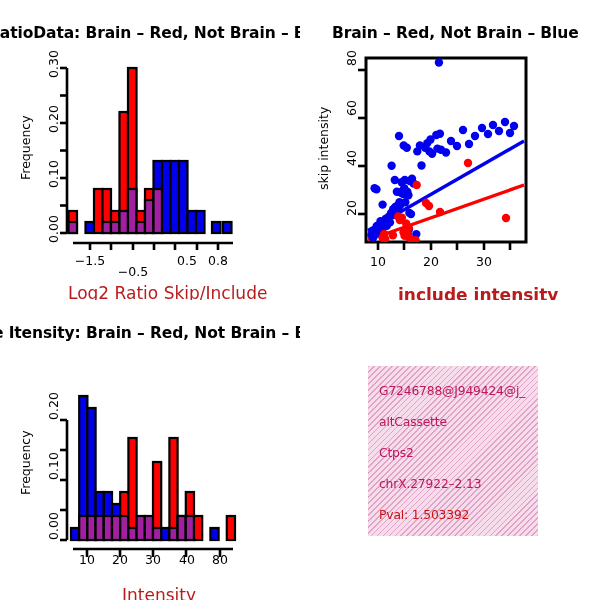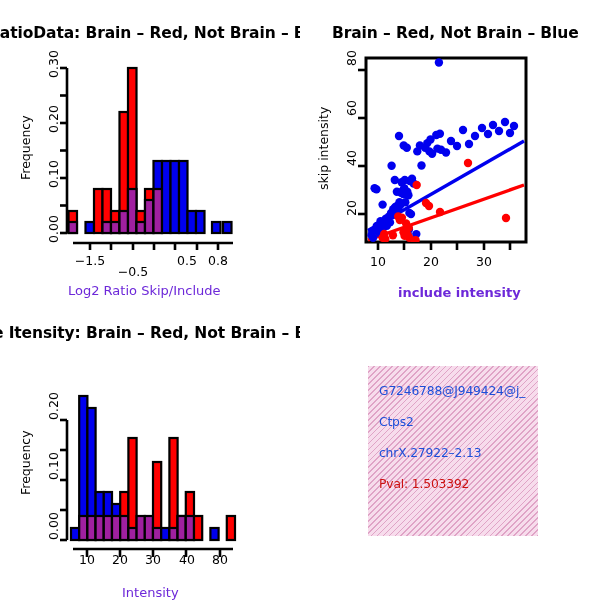--- a/index.html
+++ b/index.html
@@ -29,22 +29,22 @@
     top: 0;
     white-space: nowrap;
     font-weight: bold;
     font-size: 15.5px;
     color: #000;
     letter-spacing: -0.1px;
   }
   .axis-title {
     position: absolute;
     white-space: nowrap;
-    font-size: 13px;
-    color: #6d28d9;
+    font-size: 17px;
+    color: #b91c1c;
   }
   .ylab-rot {
     position: absolute;
     white-space: nowrap;
     font-size: 12.5px;
     color: #000;
     transform-origin: 0 0;
     transform: rotate(-90deg);
   }
   .tick-label {
@@ -78,21 +78,21 @@
         rgba(222,160,196,0.95) 1.2px,
         rgba(250,228,240,0) 1.2px,
         rgba(250,228,240,0) 4.2px);
   }
   .infobox .lines {
     position: absolute;
     left: 11px; top: 18px; right: 0;
   }
   .infobox .line {
     font-size: 12.3px;
-    color: #1d4ed8;
+    color: #be185d;
     white-space: nowrap;
     margin-bottom: 17px;
     letter-spacing: -0.15px;
   }
   .infobox .line.pval { color: #cc1111; margin-bottom: 0; }
 </style>
 </head>
 <body>
 
 <div class="page">
@@ -432,20 +432,21 @@
         <rect x="226.8" y="216" width="8.2" height="24" fill="#ff0000"></rect>
       </g>
     </svg>
   </div>
 
   <div class="panel" style="left:300px; top:300px; width:300px; height:300px;">
     <div class="infobox" style="left:68px; top:66px; width:170px; height:170px;">
       <div class="hatch"></div>
       <div class="lines">
         <div class="line">G7246788@J949424@j_</div>
+        <div class="line">altCassette</div>
         <div class="line">Ctps2</div>
         <div class="line">chrX.27922–2.13</div>
         <div class="line pval">Pval: 1.503392</div>
       </div>
     </div>
   </div>
 
 </div>
 
 </body></html>

